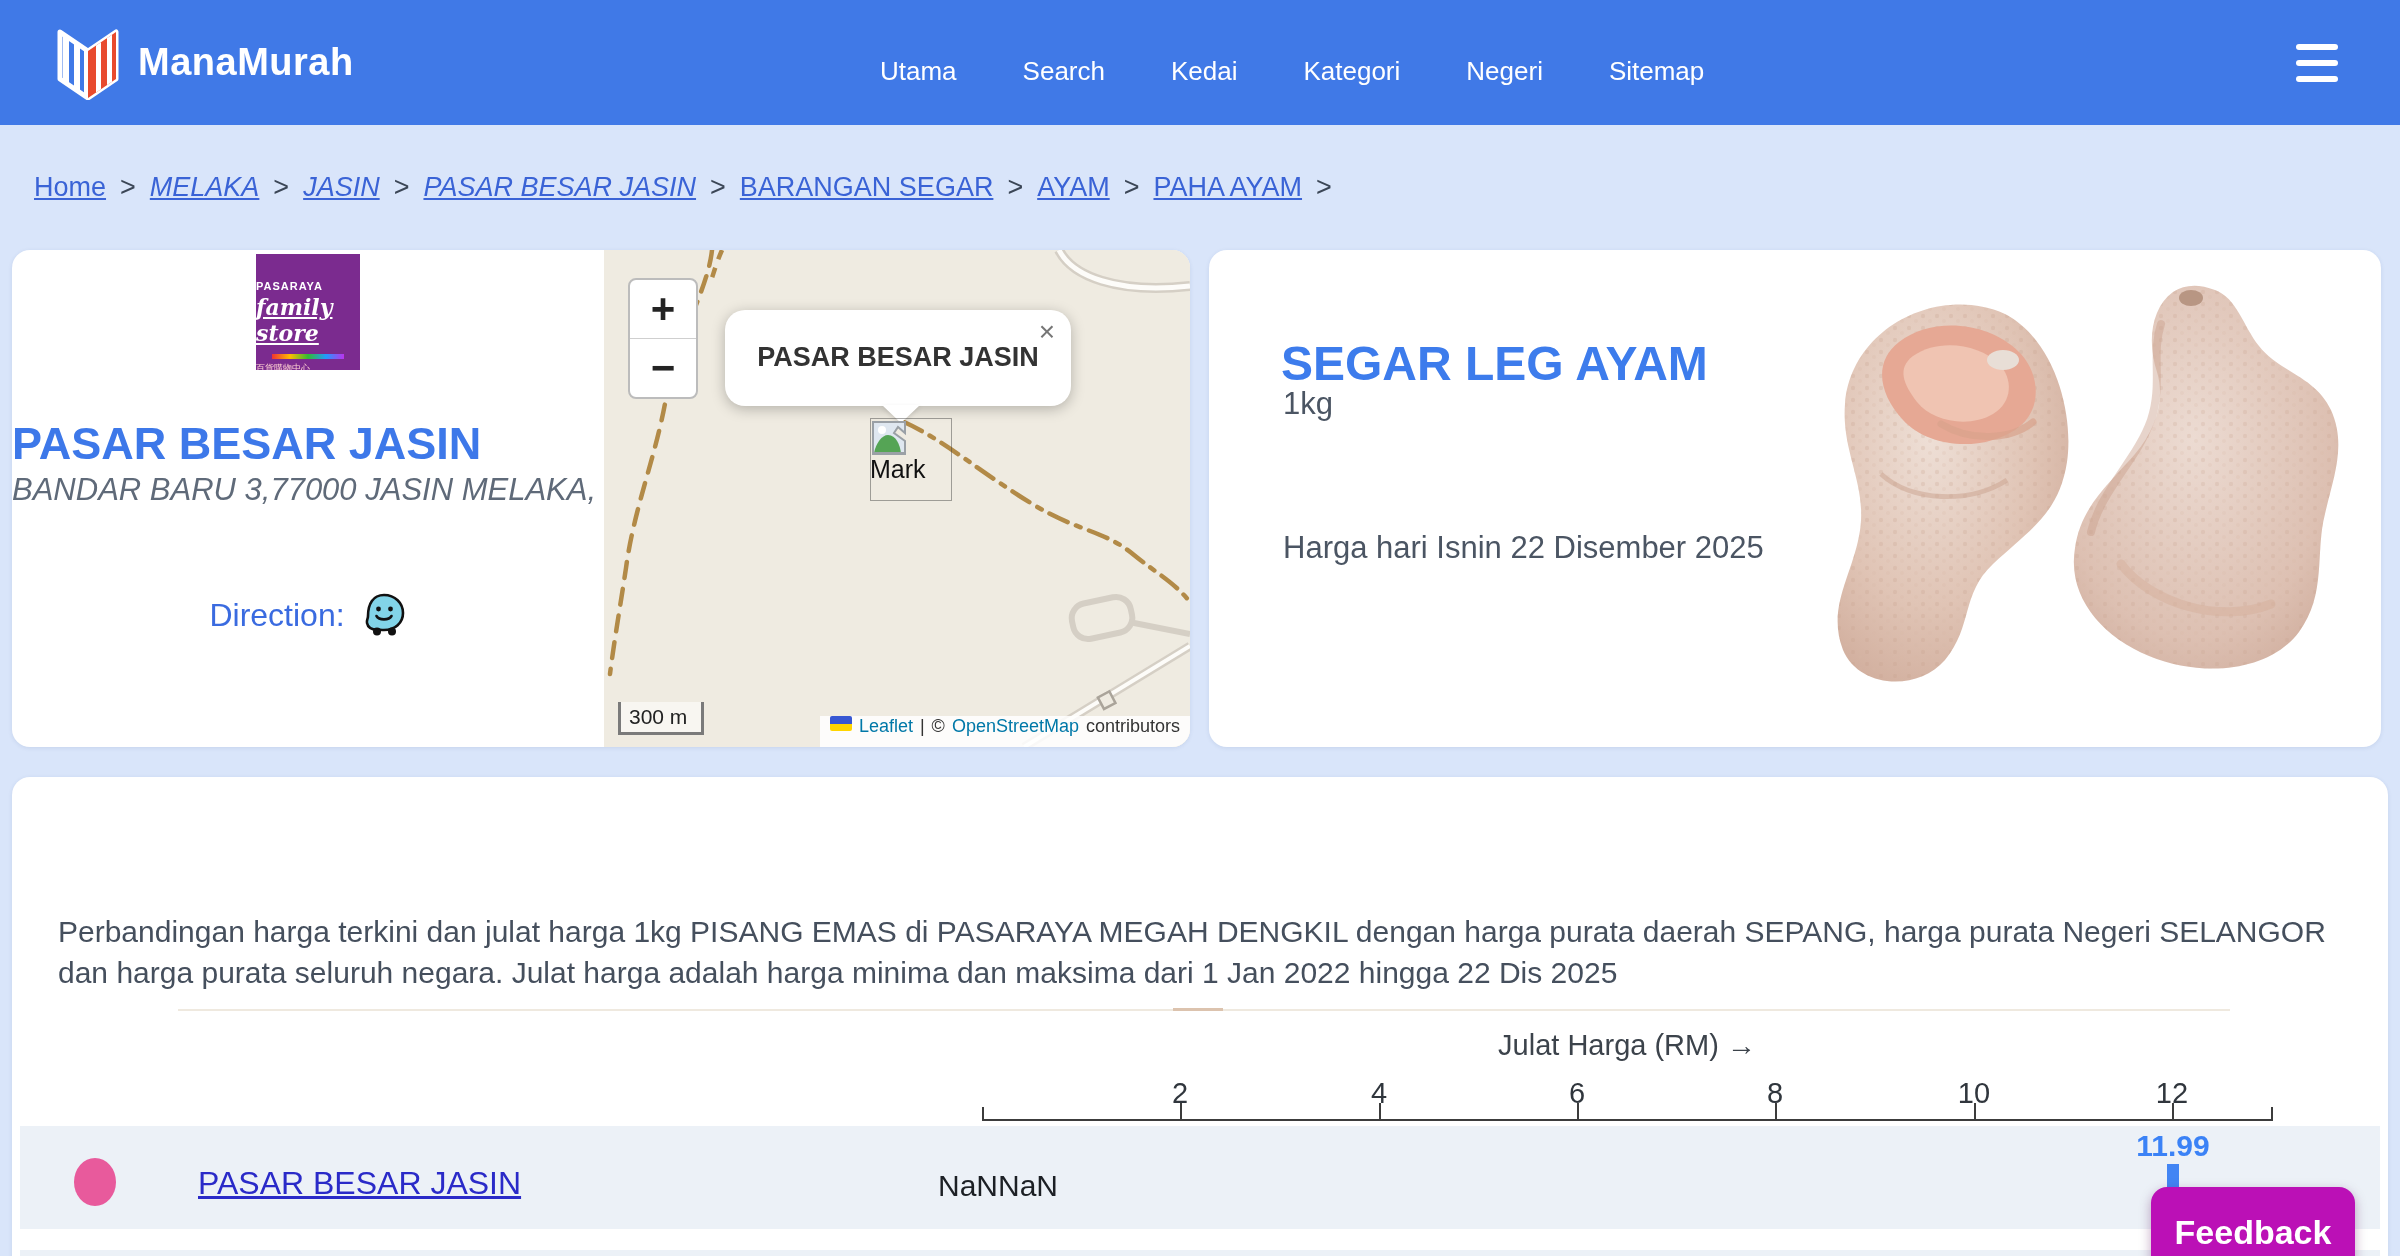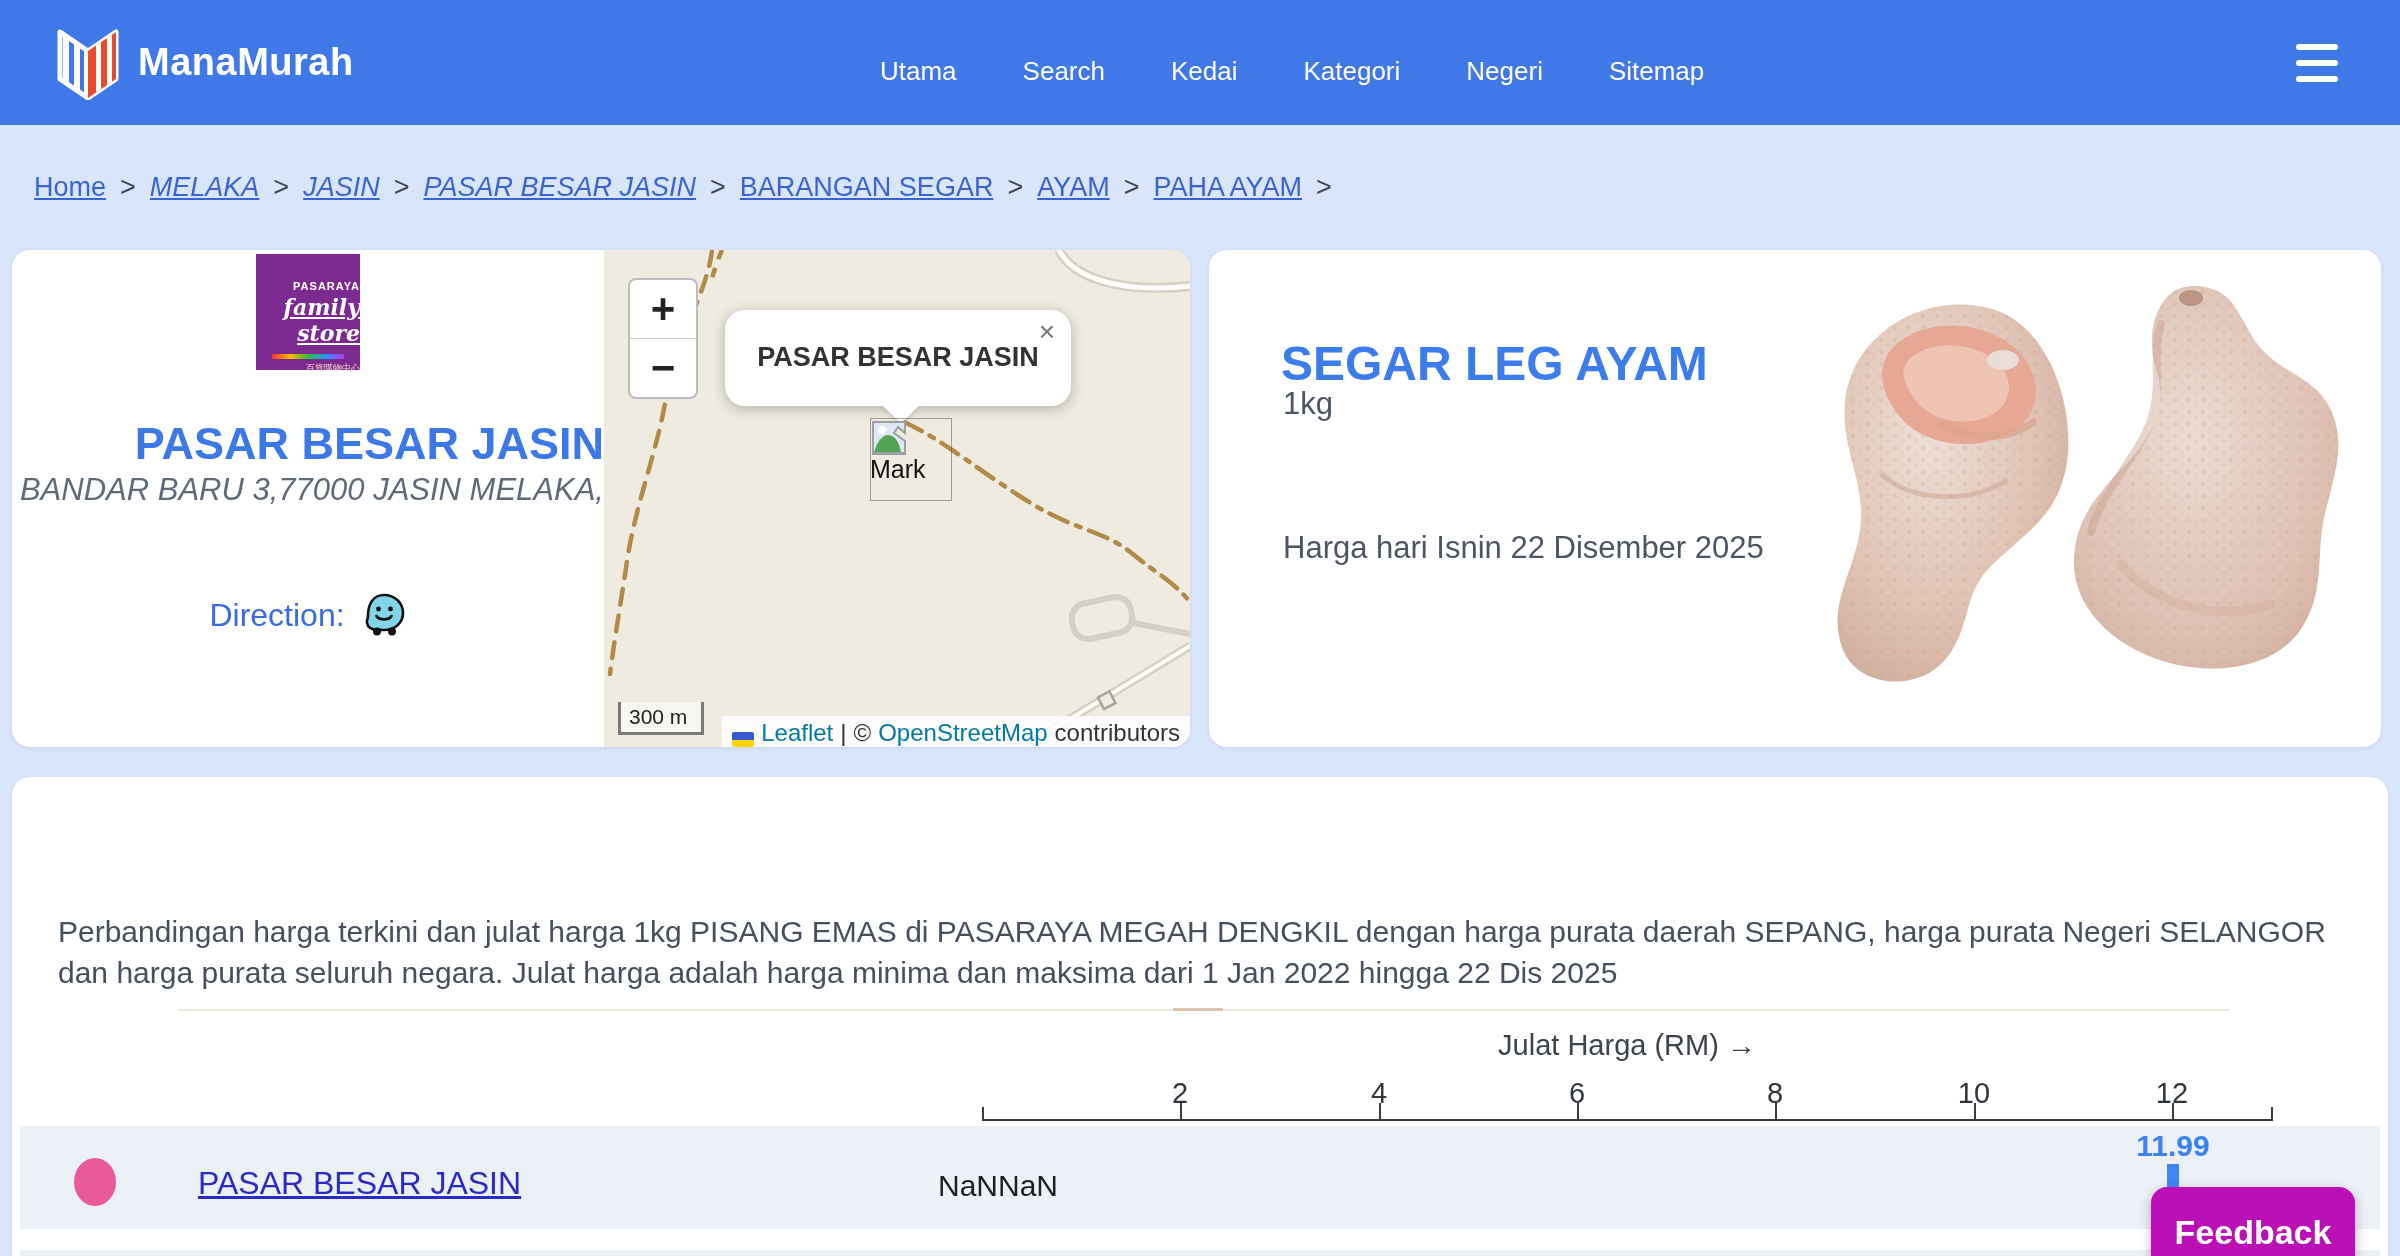--- a/index.html
+++ b/index.html
@@ -20,21 +20,21 @@
   .breadcrumb a.it{font-style:italic;}
   .breadcrumb .sep{color:#3b4656;}
 
   
   .card{position:absolute;background:#ffffff;border-radius:18px;box-shadow:0 1px 4px rgba(30,60,120,.10);}
   #store-map-card{left:12px;top:250px;width:1178px;height:497px;}
   #product-card{left:1209px;top:250px;width:1172px;height:497px;overflow:hidden;}
   #range-card{left:12px;top:777px;width:2376px;height:600px;overflow:hidden;}
 
   
-  .store-pane{position:absolute;left:0;top:0;width:540px;height:497px;text-align:right;}
+  .store-pane{position:absolute;left:0;top:0;width:540px;height:497px;text-align:left;}
   .store-logo{position:absolute;left:244px;top:4px;width:104px;height:116px;background:#7b2b8f;color:#fff;overflow:hidden;}
   .store-logo .l1{font-size:11px;letter-spacing:1px;margin-top:26px;font-weight:bold;}
   .store-logo .l2{font-family:"DejaVu Serif",serif;font-style:italic;font-weight:bold;font-size:22px;margin-top:2px;text-decoration:underline;}
   .store-logo .rainbow{height:5px;width:70%;margin:8px auto 3px auto;background:linear-gradient(90deg,#e33,#fb0,#3b3,#29f,#b3e);}
   .store-logo .l3{font-size:9px;color:#ffd2d2;}
   .store-name{position:absolute;left:0;top:138px;width:592px;font-size:45px;font-weight:bold;color:#3d78e9;}
   .store-addr{position:absolute;left:0;top:222px;width:592px;font-size:31px;font-style:italic;color:#5f6a79;}
   .store-addr2{position:absolute;left:0;top:268px;width:592px;font-size:31px;font-style:italic;}
   .store-addr2 a{color:#3a63d6;text-decoration:none;}
   .direction-row{position:absolute;left:0;top:342px;width:592px;display:flex;align-items:center;justify-content:center;gap:16px;}
@@ -47,21 +47,21 @@
   .zoom-ctl .zbtn{height:58px;line-height:58px;text-align:center;font-size:42px;font-weight:bold;color:#232323;cursor:pointer;}
   .zoom-ctl .zdiv{height:1px;background:#cfcfcf;}
   .map-popup{position:absolute;left:121px;top:60px;width:346px;height:96px;background:#fff;border-radius:20px;box-shadow:0 3px 14px rgba(0,0,0,.25);}
   .map-popup .ptitle{margin-top:32px;text-align:center;font-size:27px;font-weight:bold;color:#333;}
   .map-popup .pclose{position:absolute;right:16px;top:6px;font-size:28px;color:#767676;cursor:pointer;}
   .popup-tail{position:absolute;left:278px;top:155px;width:0;height:0;border-left:19px solid transparent;border-right:19px solid transparent;border-top:18px solid #ffffff;filter:drop-shadow(0 2px 2px rgba(0,0,0,.12));}
   .marker-box{position:absolute;left:266px;top:168px;width:80px;height:81px;border:1px solid rgba(60,60,60,.45);}
   .marker-ico{position:absolute;left:268px;top:171px;width:34px;height:34px;cursor:pointer;}
   .marker-lbl{position:absolute;left:266px;top:205px;font-size:25px;color:#111;}
   .scale-bar{position:absolute;left:14px;bottom:12px;width:86px;height:33px;border:3px solid #7a7a7a;border-top:none;background:rgba(255,255,255,.55);font-size:21px;color:#222;line-height:30px;padding-left:8px;box-sizing:border-box;}
-  .attribution{position:absolute;right:0;bottom:0;height:31px;background:rgba(255,255,255,.85);display:flex;align-items:flex-end;gap:7px;padding:0 10px;font-size:24px;color:#333;}
+  .attribution{position:absolute;right:0;bottom:0;height:31px;background:rgba(255,255,255,.85);display:flex;align-items:flex-start;gap:7px;padding:0 10px;font-size:18px;color:#333;}
   .attribution a{color:#0078a8;text-decoration:none;cursor:pointer;}
   .ua-flag{display:inline-block;width:22px;height:15px;border-radius:2px;background:linear-gradient(#3757d3 50%,#ffd500 50%);}
 
   
   .prod-title{position:absolute;left:72px;top:46px;font-size:48px;font-weight:bold;color:#3d7cec;}
   .prod-unit{position:absolute;left:74px;top:136px;font-size:31px;color:#4b5563;}
   .prod-price{position:absolute;left:72px;top:176px;font-size:62px;font-weight:bold;color:#3d7cec;}
   .prod-note{position:absolute;left:74px;top:280px;font-size:31px;color:#4b5563;}
   .chicken{position:absolute;left:612px;top:14px;}
   .pc-brand{position:absolute;left:742px;top:380px;display:flex;align-items:center;gap:8px;}

